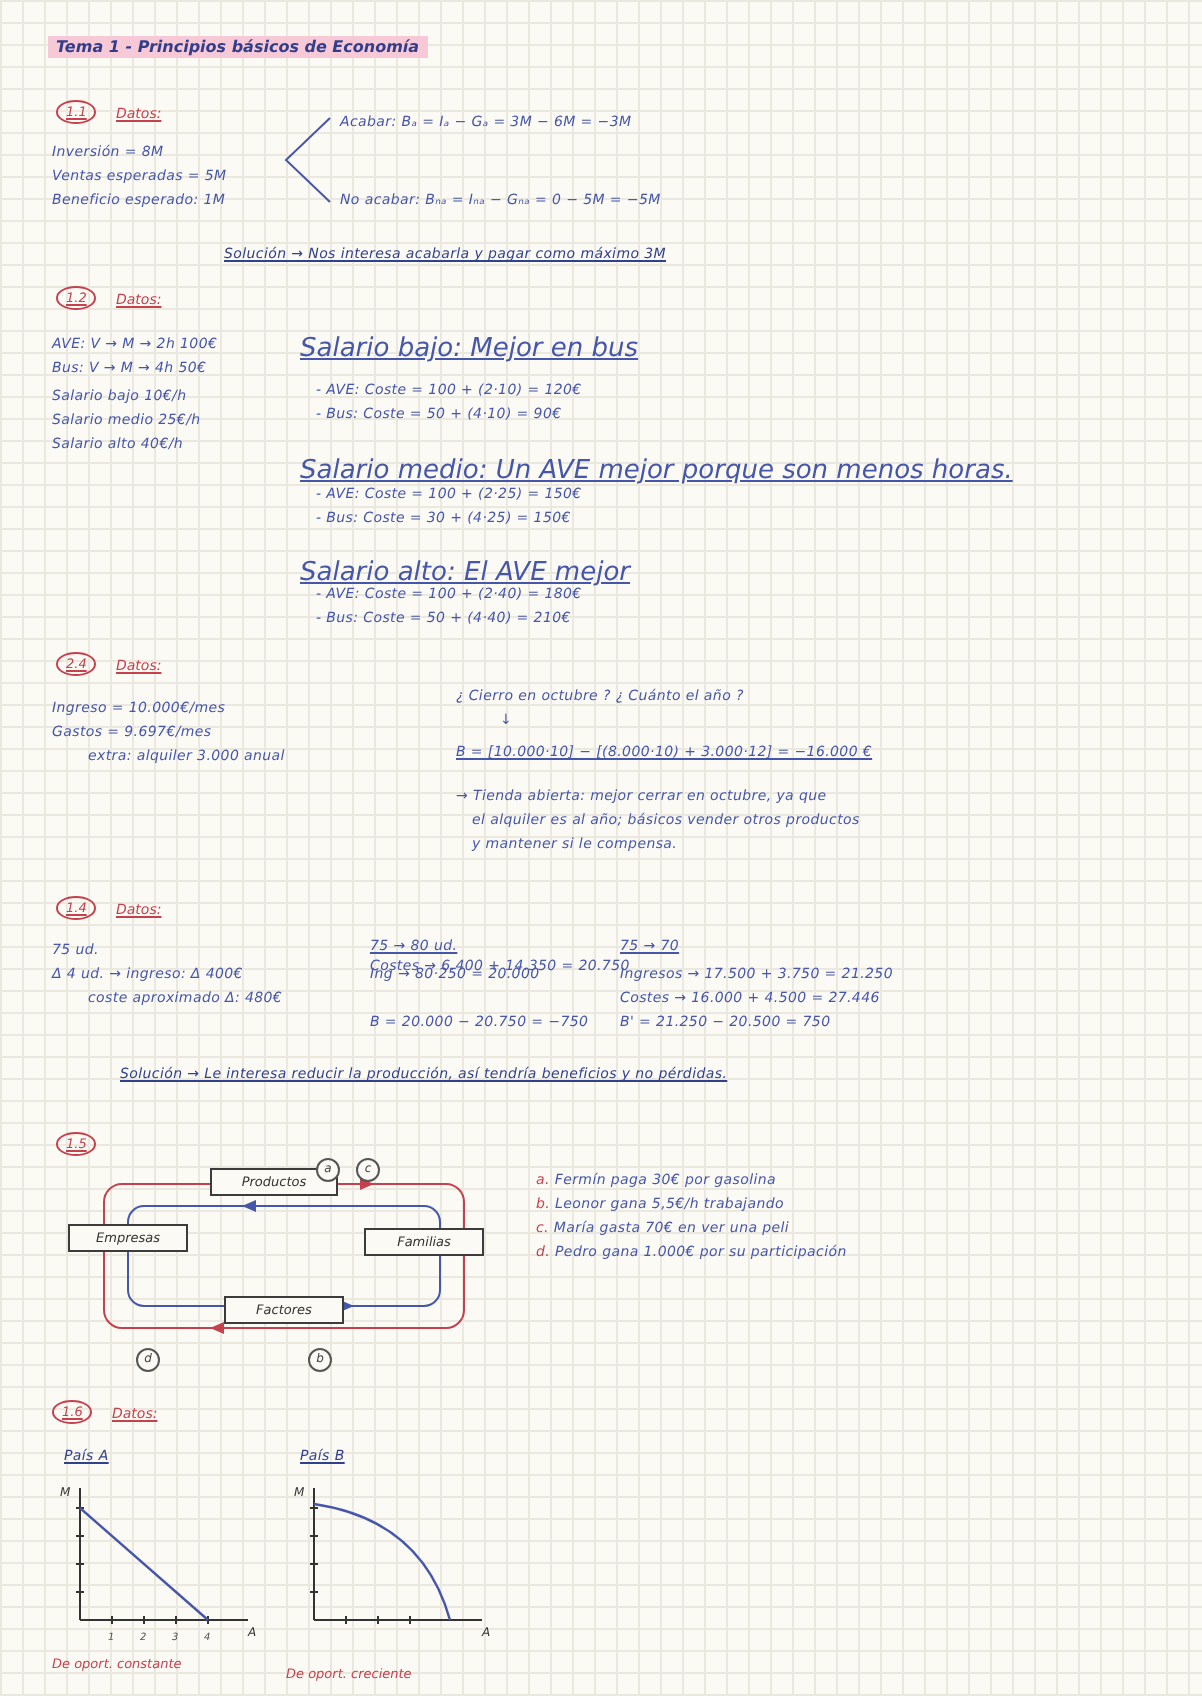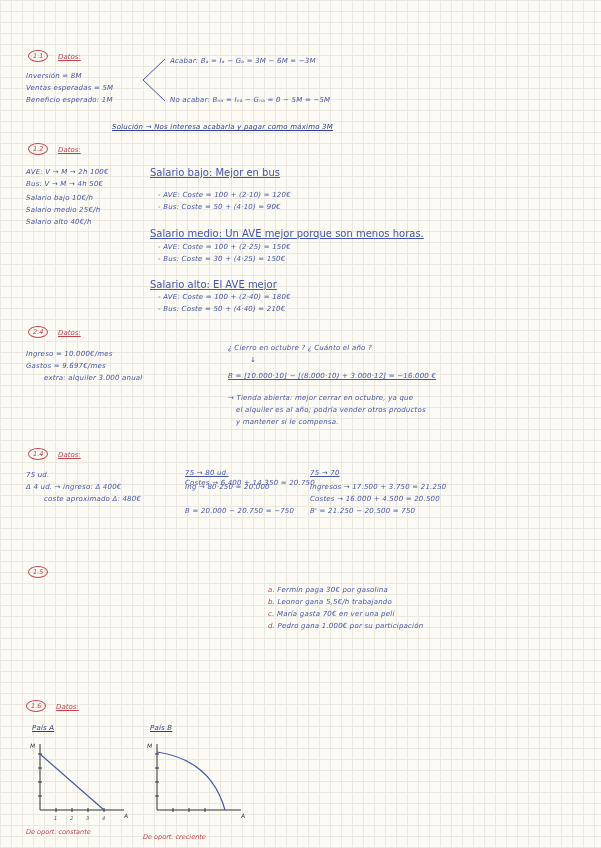--- a/index.html
+++ b/index.html
@@ -6,35 +6,36 @@
   body{background:#9a9a9a;font-family:"DejaVu Sans",sans-serif;}
   .sheet{position:relative;width:601px;height:848px;margin:0 auto;background:#fbfaf5;
     background-image:linear-gradient(#ebe8df 1px,transparent 1px),linear-gradient(90deg,#ebe8df 1px,transparent 1px);
     background-size:11px 11px;overflow:hidden;}
   .abs{position:absolute;white-space:nowrap;}
   .ink{color:#4656a8;font-style:italic;font-size:7px;letter-spacing:.2px;}
   .navy{color:#32418c;text-decoration:underline;}
   .red{color:#c5414e;}
   .u{text-decoration:underline;}
   .title{background:#f7c8d6;color:#323e8a;font-style:italic;font-size:8px;font-weight:bold;padding:1px 4px;}
-  .badge{border:1px solid #c5414e;border-radius:50%;color:#c5414e;font-style:italic;font-size:6.5px;padding:1px 4px;}
+  .badge{border:1px solid #c5414e;border-radius:50%;color:#c5414e;font-style:italic;font-size:6.5px;padding:1px 4px;text-decoration:underline;}
   .lbl{color:#c5414e;font-style:italic;font-size:7px;text-decoration:underline;}
-  .hdr{color:#4656a8;font-size:10px;text-decoration:underline;}
+  .hdr{color:#4656a8;font-style:italic;font-size:13px;text-decoration:underline;}
   .box{position:absolute;border:1px solid #3c3c3c;background:#fbfaf5;color:#333;font-style:italic;font-size:6.5px;text-align:center;padding:2px;}
   .circ{position:absolute;width:10px;height:10px;border:1px solid #555;border-radius:50%;color:#444;font-style:italic;font-size:6px;line-height:9px;text-align:center;background:#fbfaf5;}
   .cap{color:#c5414e;font-style:italic;font-size:6.5px;}
   svg text{font-family:"DejaVu Sans",sans-serif;font-style:italic;}
   .axl{font-size:6px;fill:#333;}
   .tick{font-size:5px;fill:#555;}
 </style>
 </head>
 <body>
 
 <div class="sheet">
 
+  <div class="abs title" style="left:24px;top:18px">Tema 1 - Principios básicos de Economía</div>
 
   <div class="abs badge" style="left:28px;top:50px">1.1</div>
   <div class="abs lbl" style="left:58px;top:53px">Datos:</div>
   <div class="abs ink" style="left:26px;top:72px">Inversión = 8M</div>
   <div class="abs ink" style="left:26px;top:84px">Ventas esperadas = 5M</div>
   <div class="abs ink" style="left:26px;top:96px">Beneficio esperado: 1M</div>
   <svg class="abs" style="left:140px;top:56px" width="26" height="48">
     <path d="M25,3 L3,24 L25,45" stroke="#4656a8" fill="none" stroke-width="1"></path>
   </svg>
   <div class="abs ink" style="left:170px;top:57px">Acabar:  Bₐ = Iₐ − Gₐ = 3M − 6M = −3M</div>
@@ -60,38 +61,57 @@
 
   <div class="abs badge" style="left:28px;top:326px">2.4</div>
   <div class="abs lbl" style="left:58px;top:329px">Datos:</div>
   <div class="abs ink" style="left:26px;top:350px">Ingreso = 10.000€/mes</div>
   <div class="abs ink" style="left:26px;top:362px">Gastos = 9.697€/mes</div>
   <div class="abs ink" style="left:44px;top:374px">extra: alquiler 3.000 anual</div>
   <div class="abs ink" style="left:228px;top:344px">¿ Cierro en octubre ?  ¿ Cuánto el año ?</div>
   <div class="abs ink" style="left:250px;top:356px">↓</div>
   <div class="abs ink u" style="left:228px;top:372px">B = [10.000·10] − [(8.000·10) + 3.000·12] = −16.000 €</div>
   <div class="abs ink" style="left:228px;top:394px">→ Tienda abierta: mejor cerrar en octubre, ya que</div>
-  <div class="abs ink" style="left:236px;top:406px">el alquiler es al año; podría vender otros productos</div>
+  <div class="abs ink" style="left:236px;top:406px">el alquiler es al año; básicos vender otros productos</div>
   <div class="abs ink" style="left:236px;top:418px">y mantener si le compensa.</div>
 
   <div class="abs badge" style="left:28px;top:448px">1.4</div>
   <div class="abs lbl" style="left:58px;top:451px">Datos:</div>
   <div class="abs ink" style="left:26px;top:471px">75 ud.</div>
   <div class="abs ink" style="left:26px;top:483px">Δ 4 ud. → ingreso: Δ 400€</div>
   <div class="abs ink" style="left:44px;top:495px">coste aproximado Δ: 480€</div>
   <div class="abs ink u" style="left:185px;top:469px">75 → 80 ud.</div>
   <div class="abs ink" style="left:185px;top:483px">Ing → 80·250 = 20.000</div>
   <div class="abs ink" style="left:185px;top:479px">Costes → 6.400 + 14.350 = 20.750</div>
   <div class="abs ink" style="left:185px;top:507px">B = 20.000 − 20.750 = −750</div>
   <div class="abs ink u" style="left:310px;top:469px">75 → 70</div>
   <div class="abs ink" style="left:310px;top:483px">Ingresos → 17.500 + 3.750 = 21.250</div>
-  <div class="abs ink" style="left:310px;top:495px">Costes → 16.000 + 4.500 = 20.500</div>
+  <div class="abs ink" style="left:310px;top:495px">Costes → 16.000 + 4.500 = 27.446</div>
   <div class="abs ink" style="left:310px;top:507px">B' = 21.250 − 20.500 = 750</div>
+  <div class="abs ink navy" style="left:60px;top:533px">Solución → Le interesa reducir la producción, así tendría beneficios y no pérdidas.</div>
 
   <div class="abs badge" style="left:28px;top:566px">1.5</div>
+  <div class="abs" style="left:30px;top:578px;width:235px;height:112px">
+    <svg width="235" height="112">
+      <rect x="22" y="14" width="180" height="72" rx="9" fill="none" stroke="#c5414e" stroke-width="1"></rect>
+      <rect x="34" y="25" width="156" height="50" rx="8" fill="none" stroke="#4656a8" stroke-width="1"></rect>
+      <path d="M150,11 l7,3 l-7,3 z" fill="#c5414e"></path>
+      <path d="M82,83 l-7,3 l7,3 z" fill="#c5414e"></path>
+      <path d="M98,22 l-7,3 l7,3 z" fill="#4656a8"></path>
+      <path d="M140,72 l7,3 l-7,3 z" fill="#4656a8"></path>
+    </svg>
+    <div class="box" style="left:75px;top:6px;width:58px">Productos</div>
+    <div class="box" style="left:4px;top:34px;width:54px">Empresas</div>
+    <div class="box" style="left:152px;top:36px;width:54px">Familias</div>
+    <div class="box" style="left:82px;top:70px;width:54px">Factores</div>
+    <div class="circ" style="left:128px;top:1px">a</div>
+    <div class="circ" style="left:148px;top:1px">c</div>
+    <div class="circ" style="left:38px;top:96px">d</div>
+    <div class="circ" style="left:124px;top:96px">b</div>
+  </div>
   <div class="abs ink" style="left:268px;top:586px">
     <span class="red">a.</span>
     <span>Fermín paga 30€ por gasolina</span>
   </div>
   <div class="abs ink" style="left:268px;top:598px">
     <span class="red">b.</span>
     <span>Leonor gana 5,5€/h trabajando</span>
   </div>
   <div class="abs ink" style="left:268px;top:610px">
     <span class="red">c.</span>

